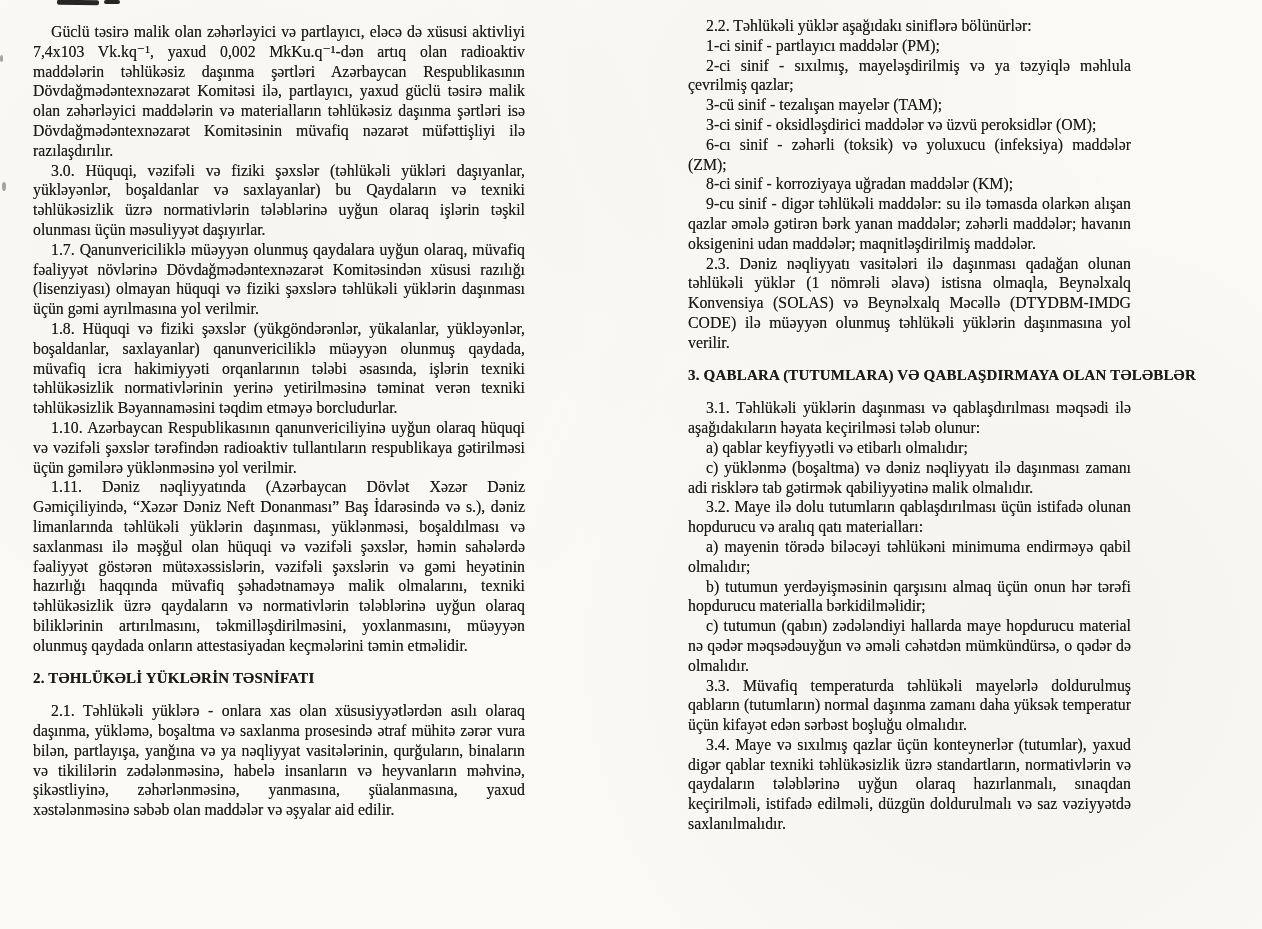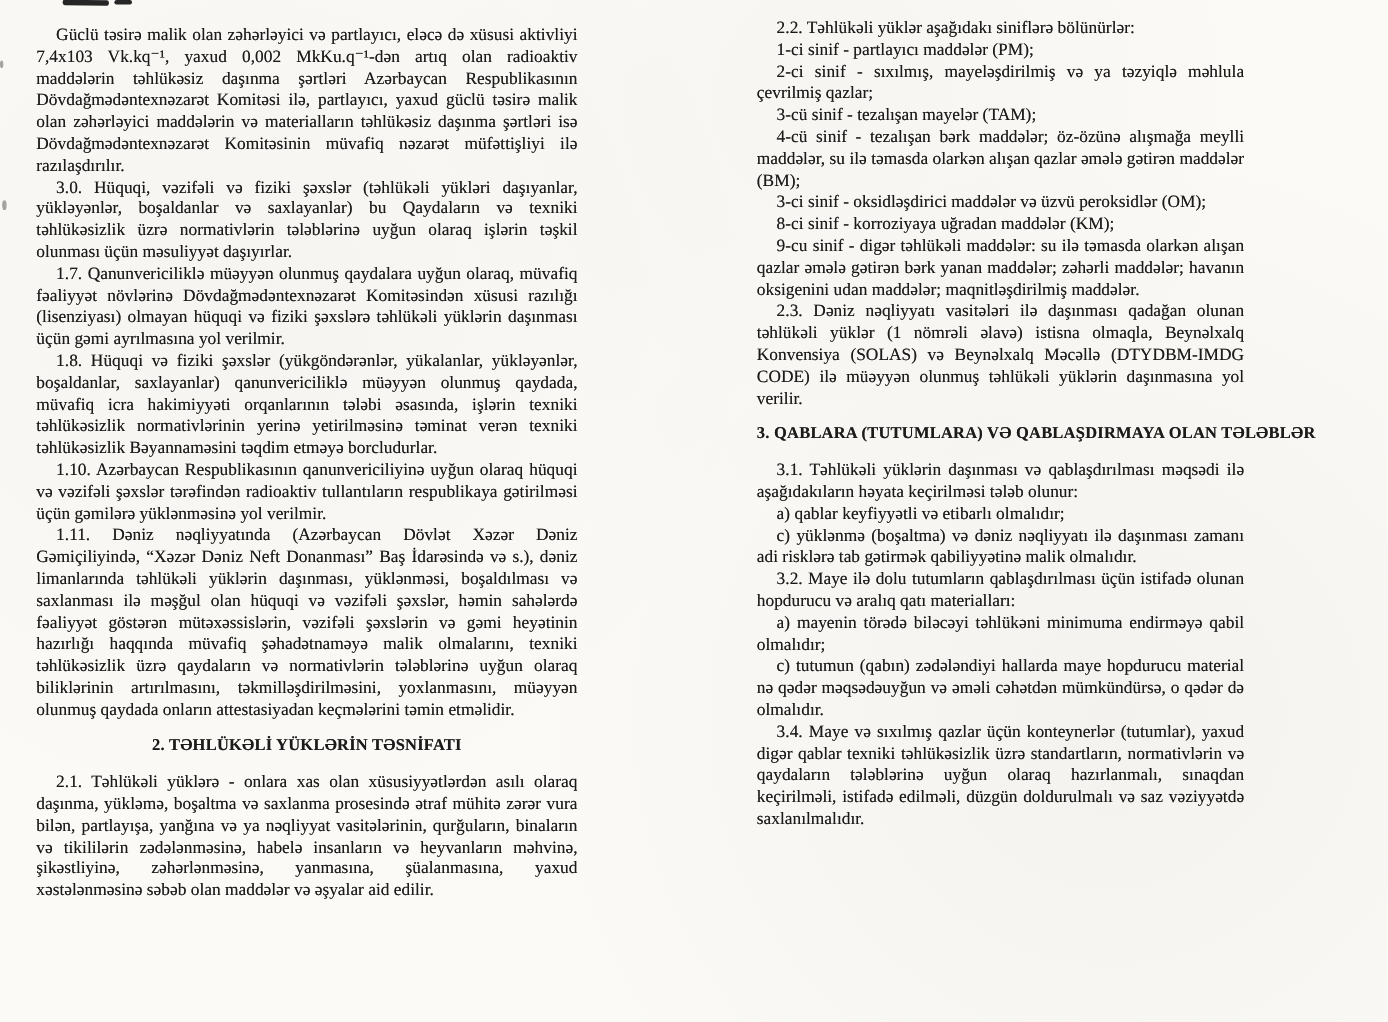--- a/index.html
+++ b/index.html
@@ -37,21 +37,20 @@
     width: 443px;
   }
   .para {
     margin: 0;
     text-indent: 18px;
   }
   .sec-heading {
     margin: 13px 0 13px 0;
     font-size: 15px;
     font-weight: bold;
-    text-align: center;
     text-indent: 0;
     letter-spacing: 0.2px;
     white-space: nowrap;
   }
   .artifact {
     position: absolute;
     background: #262626;
     border-radius: 2px;
   }
   .artifact.a1 { left: 57px;  top: 0;   width: 42px; height: 5px; transform: rotate(1deg); }
@@ -81,27 +80,29 @@
   <p class="para">1.11. Dəniz nəqliyyatında (Azərbaycan Dövlət Xəzər Dəniz Gəmiçiliyində, “Xəzər Dəniz Neft Donanması” Baş İdarəsində və s.), dəniz limanlarında təhlükəli yüklərin daşınması, yüklənməsi, boşaldılması və saxlanması ilə məşğul olan hüquqi və vəzifəli şəxslər, həmin sahələrdə fəaliyyət göstərən mütəxəssislərin, vəzifəli şəxslərin və gəmi heyətinin hazırlığı haqqında müvafiq şəhadətnaməyə malik olmalarını, texniki təhlükəsizlik üzrə qaydaların və normativlərin tələblərinə uyğun olaraq biliklərinin artırılmasını, təkmilləşdirilməsini, yoxlanmasını, müəyyən olunmuş qaydada onların attestasiyadan keçmələrini təmin etməlidir.</p>
   <h2 class="sec-heading">2. TƏHLÜKƏLİ YÜKLƏRİN TƏSNİFATI</h2>
   <p class="para">2.1. Təhlükəli yüklərə - onlara xas olan xüsusiyyətlərdən asılı olaraq daşınma, yükləmə, boşaltma və saxlanma prosesində ətraf mühitə zərər vura bilən, partlayışa, yanğına və ya nəqliyyat vasitələrinin, qurğuların, binaların və tikililərin zədələnməsinə, habelə insanların və heyvanların məhvinə, şikəstliyinə, zəhərlənməsinə, yanmasına, şüalanmasına, yaxud xəstələnməsinə səbəb olan maddələr və əşyalar aid edilir.</p>
 </div>
 
 <div class="page-col col-right">
   <p class="para">2.2. Təhlükəli yüklər aşağıdakı siniflərə bölünürlər:</p>
   <p class="para">1-ci sinif - partlayıcı maddələr (PM);</p>
   <p class="para">2-ci sinif - sıxılmış, mayeləşdirilmiş və ya təzyiqlə məhlula çevrilmiş qazlar;</p>
   <p class="para">3-cü sinif - tezalışan mayelər (TAM);</p>
-  <p class="para">4-cü sinif - tezalışan bərk maddələr; öz-özünə alışmağa meylli maddələr, su ilə təmasda olarkən alışan qazlar əmələ gətirən maddələr (BM);</p>
   <p class="para">3-ci sinif - oksidləşdirici maddələr və üzvü peroksidlər (OM);</p>
+  <p class="para">6-cı sinif - zəhərli (toksik) və yoluxucu (infeksiya) maddələr (ZM);</p>
   <p class="para">8-ci sinif - korroziyaya uğradan maddələr (KM);</p>
   <p class="para">9-cu sinif - digər təhlükəli maddələr: su ilə təmasda olarkən alışan qazlar əmələ gətirən bərk yanan maddələr; zəhərli maddələr; havanın oksigenini udan maddələr; maqnitləşdirilmiş maddələr.</p>
   <p class="para">2.3. Dəniz nəqliyyatı vasitələri ilə daşınması qadağan olunan təhlükəli yüklər (1 nömrəli əlavə) istisna olmaqla, Beynəlxalq Konvensiya (SOLAS) və Beynəlxalq Məcəllə (DTYDBM-IMDG CODE) ilə müəyyən olunmuş təhlükəli yüklərin daşınmasına yol verilir.</p>
   <h2 class="sec-heading">3. QABLARA (TUTUMLARA) VƏ QABLAŞDIRMAYA OLAN TƏLƏBLƏR</h2>
   <p class="para">3.1. Təhlükəli yüklərin daşınması və qablaşdırılması məqsədi ilə aşağıdakıların həyata keçirilməsi tələb olunur:</p>
   <p class="para">a) qablar keyfiyyətli və etibarlı olmalıdır;</p>
   <p class="para">c) yüklənmə (boşaltma) və dəniz nəqliyyatı ilə daşınması zamanı adi risklərə tab gətirmək qabiliyyətinə malik olmalıdır.</p>
   <p class="para">3.2. Maye ilə dolu tutumların qablaşdırılması üçün istifadə olunan hopdurucu və aralıq qatı materialları:</p>
   <p class="para">a) mayenin törədə biləcəyi təhlükəni minimuma endirməyə qabil olmalıdır;</p>
+  <p class="para">b) tutumun yerdəyişməsinin qarşısını almaq üçün onun hər tərəfi hopdurucu materialla bərkidilməlidir;</p>
   <p class="para">c) tutumun (qabın) zədələndiyi hallarda maye hopdurucu material nə qədər məqsədəuyğun və əməli cəhətdən mümkündürsə, o qədər də olmalıdır.</p>
+  <p class="para">3.3. Müvafiq temperaturda təhlükəli mayelərlə doldurulmuş qabların (tutumların) normal daşınma zamanı daha yüksək temperatur üçün kifayət edən sərbəst boşluğu olmalıdır.</p>
   <p class="para">3.4. Maye və sıxılmış qazlar üçün konteynerlər (tutumlar), yaxud digər qablar texniki təhlükəsizlik üzrə standartların, normativlərin və qaydaların tələblərinə uyğun olaraq hazırlanmalı, sınaqdan keçirilməli, istifadə edilməli, düzgün doldurulmalı və saz vəziyyətdə saxlanılmalıdır.</p>
 
 </div>
 
 </body></html>

